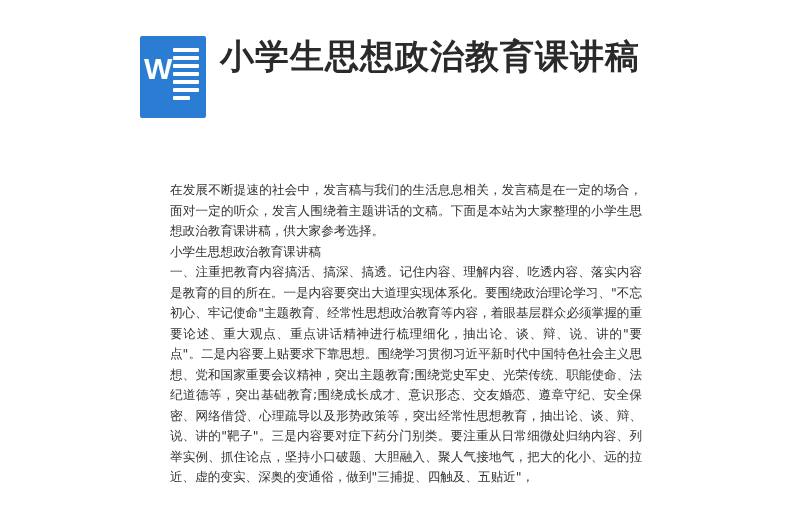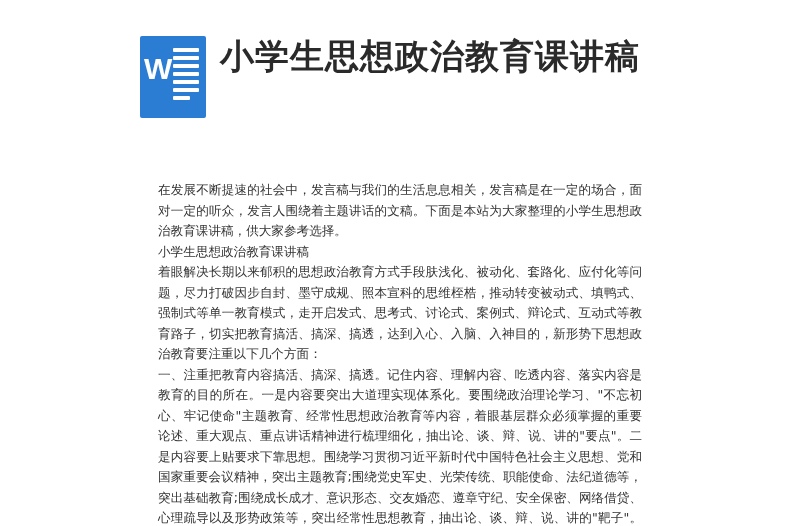--- a/index.html
+++ b/index.html
@@ -89,21 +89,21 @@
     left: 158px;
     top: 180px;
     width: 484px;
     color: #333333;
     font-size: 12.6px;
     line-height: 20.5px;
     text-align: justify;
     font-family: "DejaVu Sans", "Liberation Sans", sans-serif;
   }
   .doc-body p {
-    margin: 0 0 0 0;
+    margin: 0 0 0 12px;
   }
 </style>
 </head>
 <body>
 
 <div class="page">
 
   <div class="doc-header">
     <div class="word-icon">
       <div class="icon-bg"></div>
@@ -117,17 +117,16 @@
         <span></span>
         <span class="short"></span>
       </div>
     </div>
     <div class="doc-title">小学生思想政治教育课讲稿</div>
   </div>
 
   <div class="doc-body">
     <p>在发展不断提速的社会中，发言稿与我们的生活息息相关，发言稿是在一定的场合，面对一定的听众，发言人围绕着主题讲话的文稿。下面是本站为大家整理的小学生思想政治教育课讲稿，供大家参考选择。</p>
     <p>小学生思想政治教育课讲稿</p>
-    <p>着眼解决长期以来郁积的思想政治教育方式手段肤浅化、被动化、套路化、应付化等问题，尽力打破因步自封、墨守成规、照本宣科的思维桎梏，推动转变被动式、填鸭式、强制式等单一教育模式，走开启发式、思考式、讨论式、案例式、辩论式、互动式等教育路子，切实把教育搞活、搞深、搞透，达到入心、入脑、入神目的，新形势下思想政治教育要注重以下几个方面：</p>
     <p>一、注重把教育内容搞活、搞深、搞透。记住内容、理解内容、吃透内容、落实内容是教育的目的所在。一是内容要突出大道理实现体系化。要围绕政治理论学习、"不忘初心、牢记使命"主题教育、经常性思想政治教育等内容，着眼基层群众必须掌握的重要论述、重大观点、重点讲话精神进行梳理细化，抽出论、谈、辩、说、讲的"要点"。二是内容要上贴要求下靠思想。围绕学习贯彻习近平新时代中国特色社会主义思想、党和国家重要会议精神，突出主题教育;围绕党史军史、光荣传统、职能使命、法纪道德等，突出基础教育;围绕成长成才、意识形态、交友婚恋、遵章守纪、安全保密、网络借贷、心理疏导以及形势政策等，突出经常性思想教育，抽出论、谈、辩、说、讲的"靶子"。三是内容要对症下药分门别类。要注重从日常细微处归纳内容、列举实例、抓住论点，坚持小口破题、大胆融入、聚人气接地气，把大的化小、远的拉近、虚的变实、深奥的变通俗，做到"三捕捉、四触及、五贴近"，</p>
   </div>
 
 </div>
 
 </body></html>

